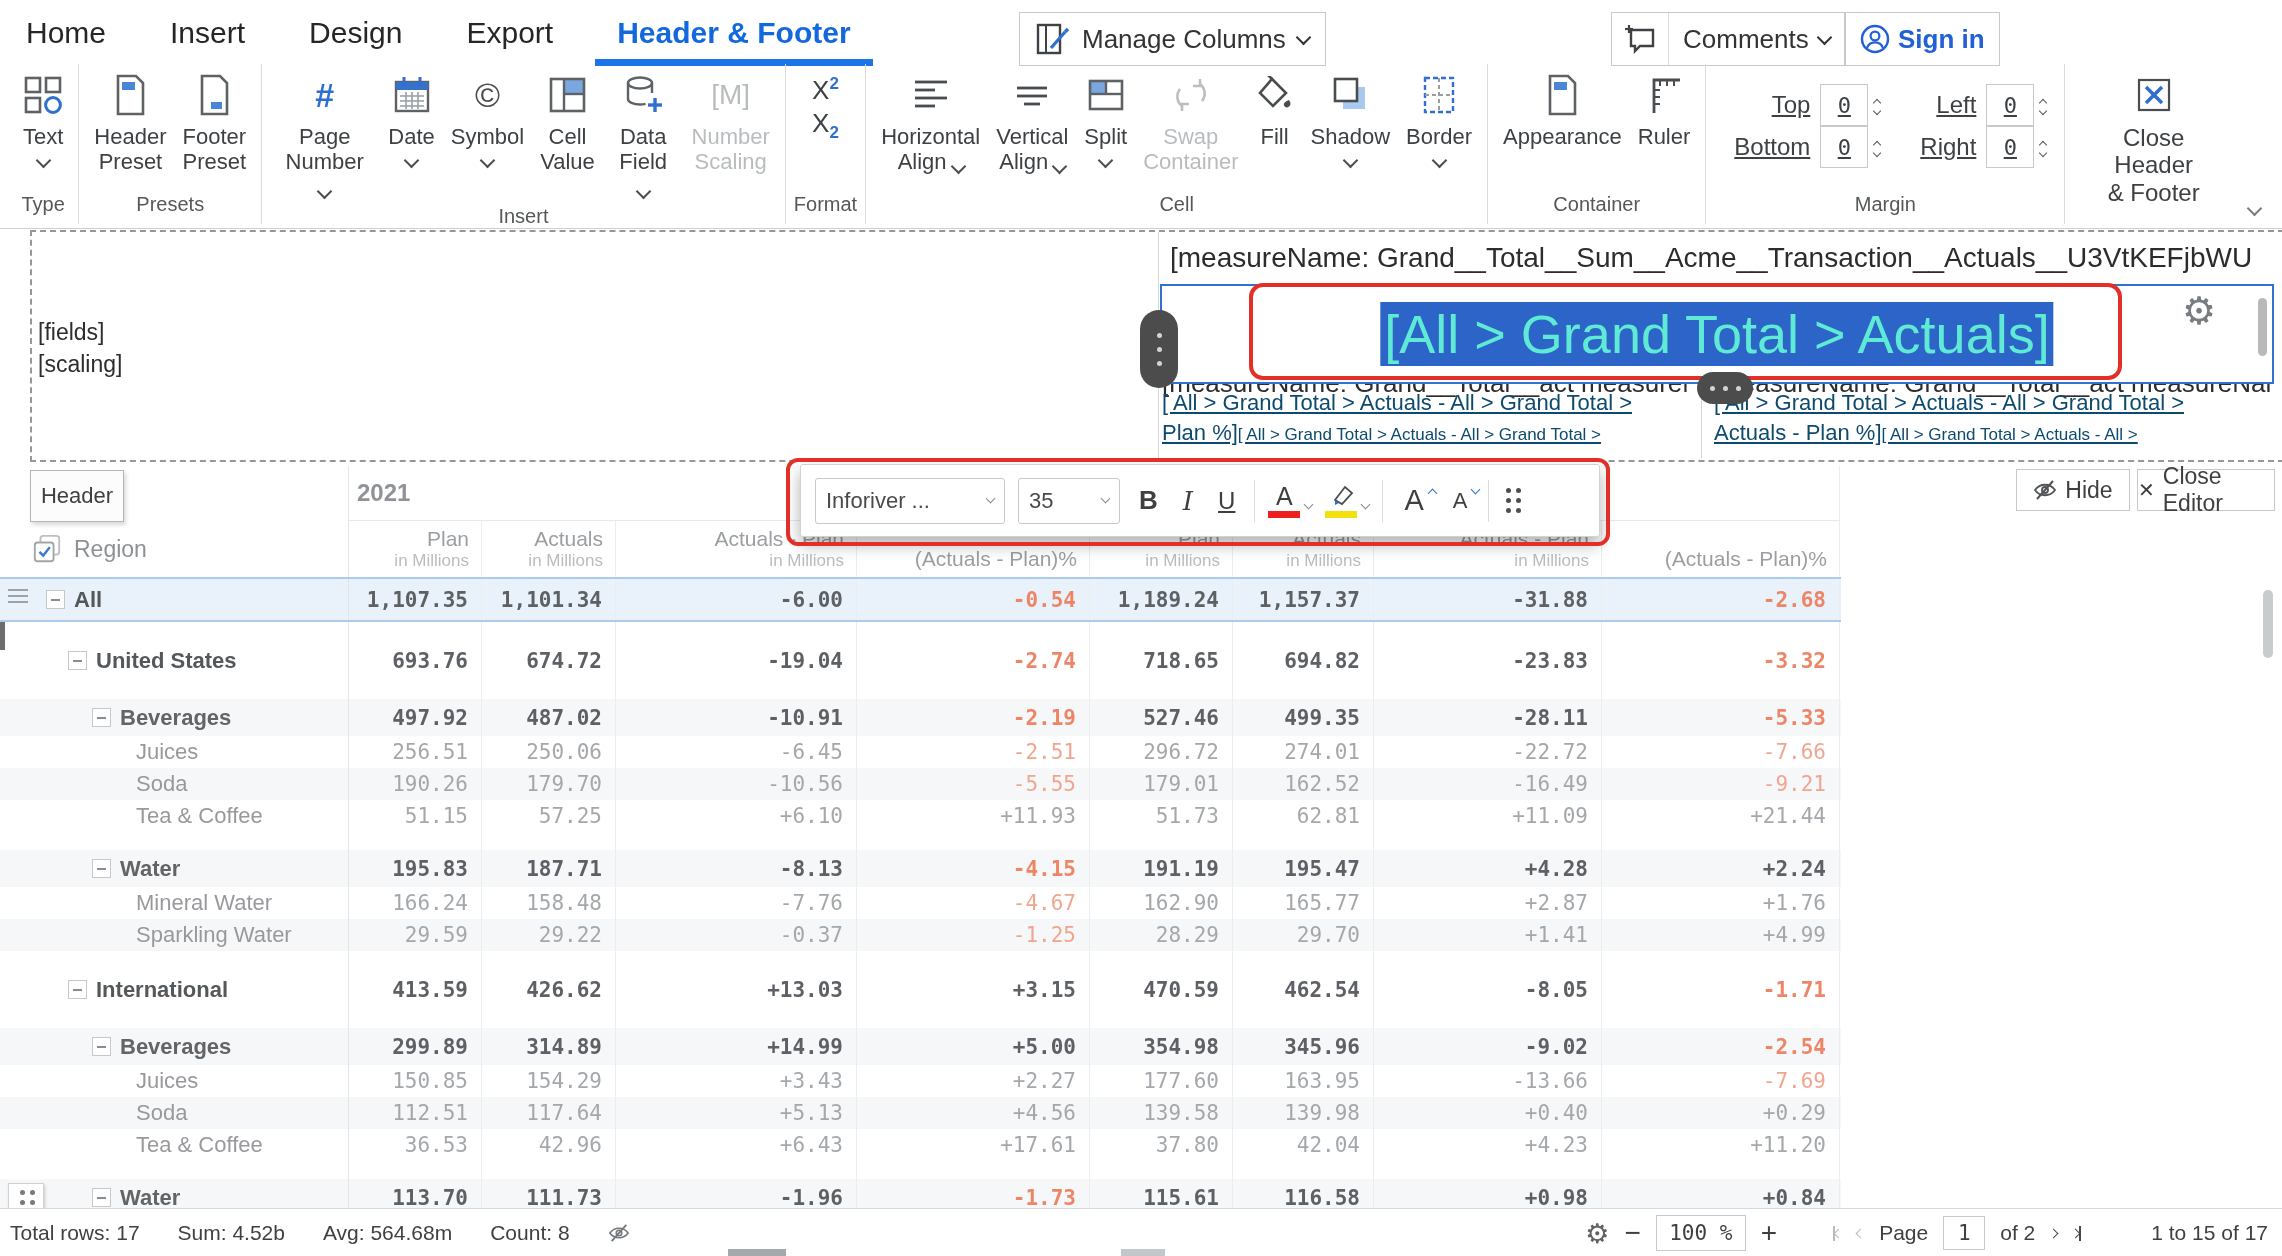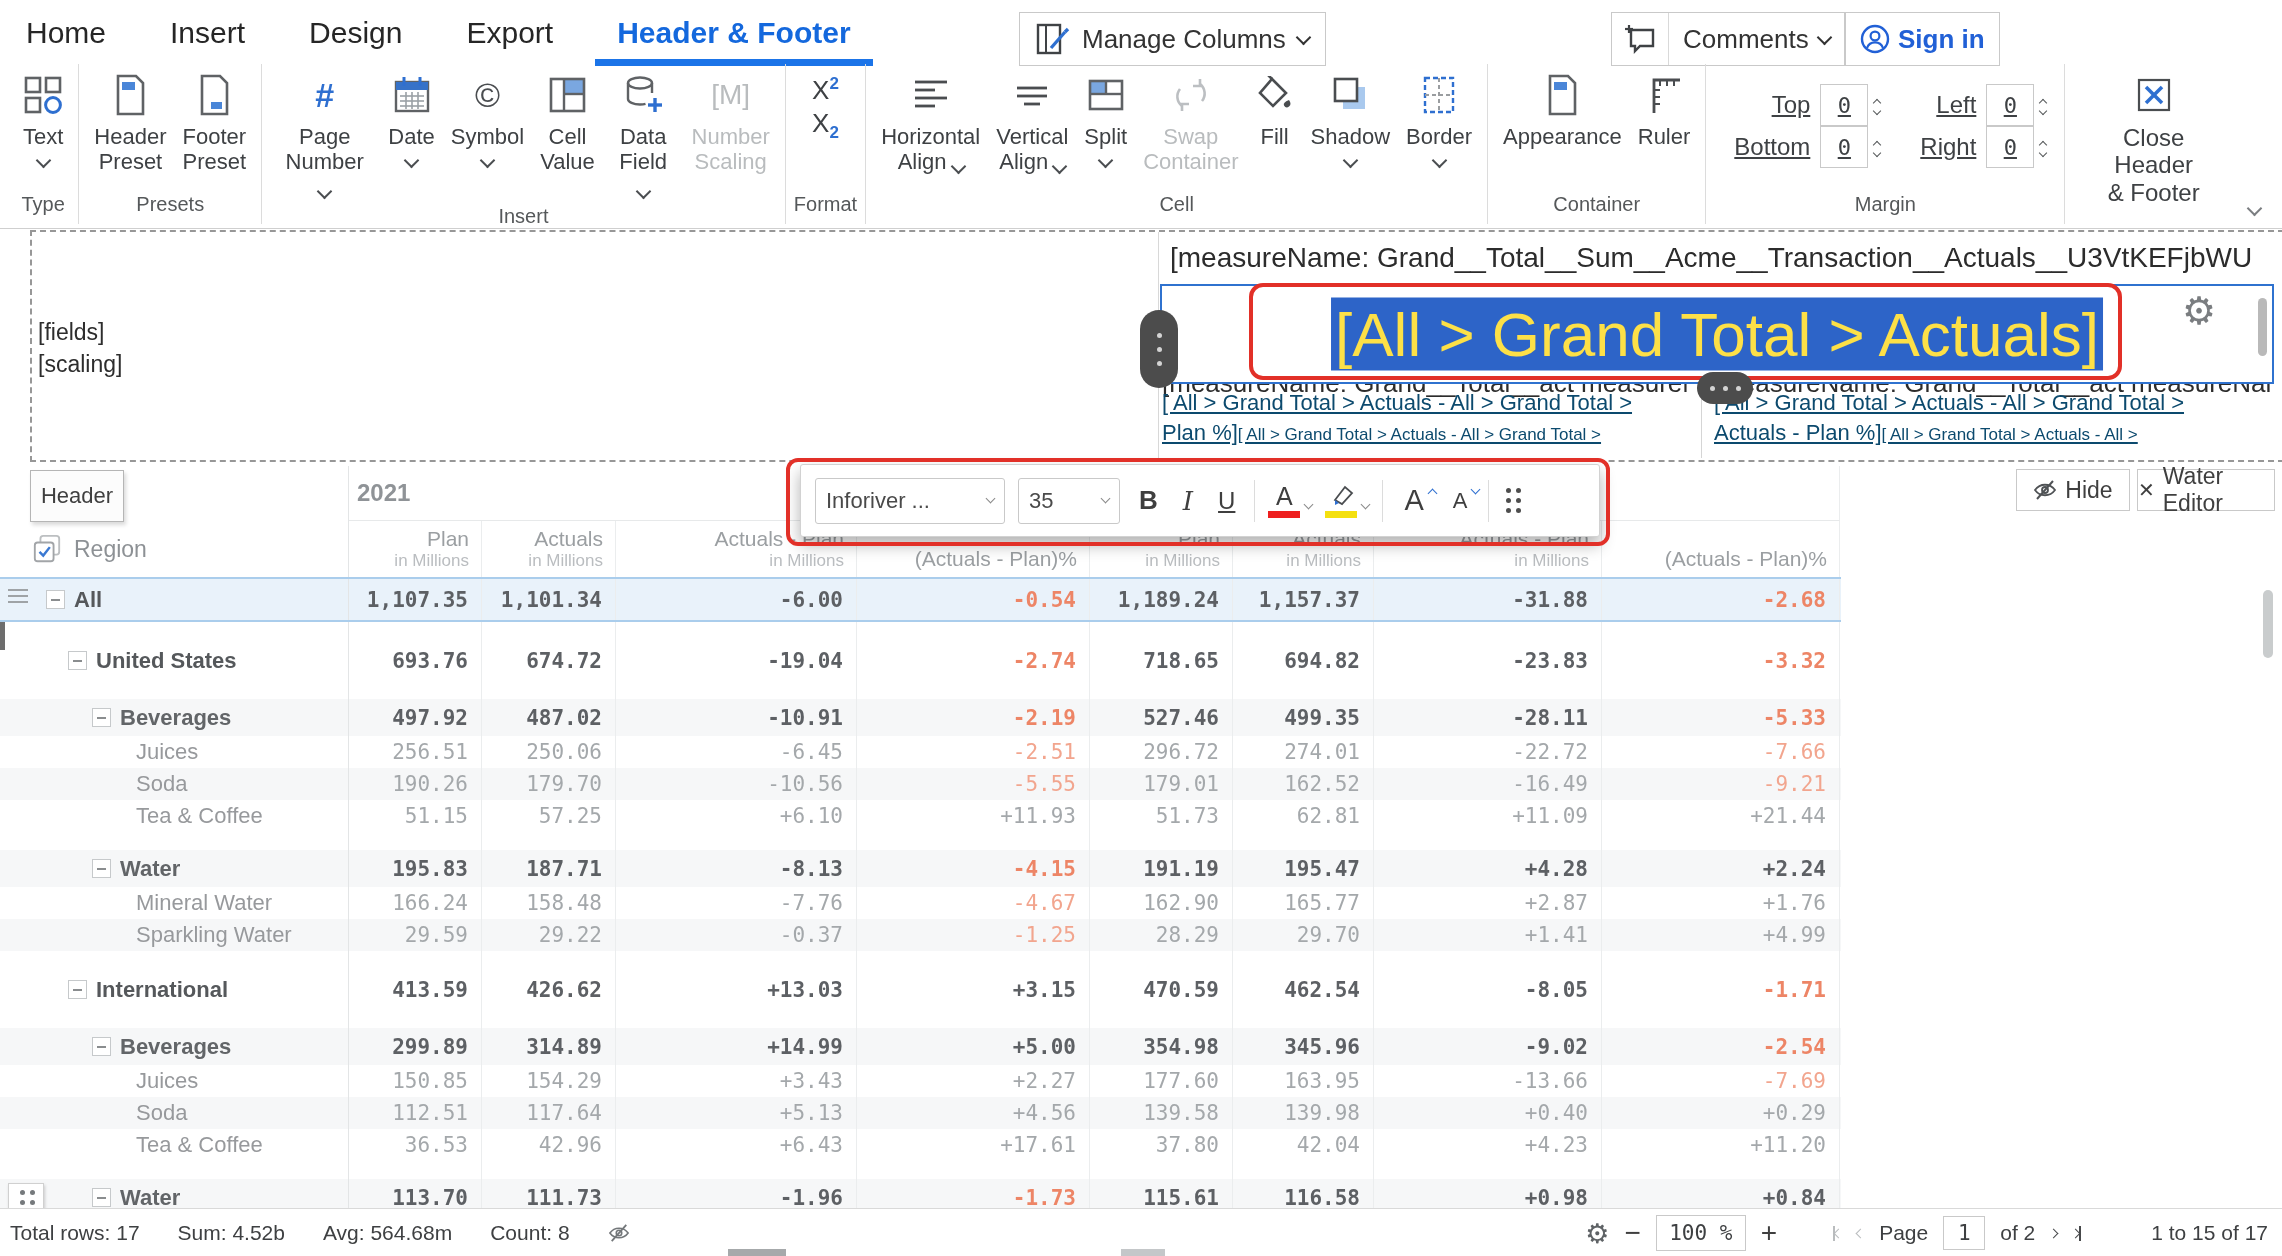--- a/index.html
+++ b/index.html
@@ -39,21 +39,21 @@
   .spin{display:flex;align-items:center;gap:6px;}
   .spin .box{width:46px;height:40px;border:1px solid #c9c9c9;display:flex;align-items:center;justify-content:center;font-family:"DejaVu Sans Mono",monospace;font-size:22px;}
   .spin .ud{display:flex;flex-direction:column;gap:6px;color:#55585a;}
   .collapse-chv{position:absolute;right:22px;bottom:14px;color:#7b7e81;}
   
   .dashzone{position:absolute;left:30px;top:230px;width:2252px;height:228px;border:2px dashed #979797;border-right:none;z-index:1;}
   .fieldstxt{position:absolute;left:38px;top:316px;font-size:23px;color:#2d2d2d;line-height:32px;z-index:2;}
   .secdiv{position:absolute;left:1158px;top:232px;width:1px;height:226px;background:#d8d8d8;z-index:2;}
   .measure1{position:absolute;left:1170px;top:242px;width:1112px;height:36px;font-size:28px;color:#2c2c2c;white-space:nowrap;overflow:hidden;z-index:3;}
   .editor{position:absolute;left:1160px;top:284px;width:1114px;height:100px;background:#fff;border:2px solid #2f72cf;box-sizing:border-box;z-index:10;}
-  .bigsel{position:absolute;left:50%;top:50%;transform:translate(-50%,-50%);background:#2d64c8;color:#fde047;font-size:62px;padding:1px 4px;white-space:nowrap;}
+  .bigsel{position:absolute;left:50%;top:50%;transform:translate(-50%,-50%);background:#2d64c8;color:#5eead4;font-size:54px;padding:1px 4px;white-space:nowrap;}
   .editor .gear{position:absolute;right:56px;top:6px;font-family:"DejaVu Sans",sans-serif;font-size:38px;color:#7a7d80;line-height:1;}
   .editor .thumb{position:absolute;right:5px;top:12px;width:9px;height:58px;background:#b9b9b9;border-radius:5px;}
   .clipstrip{position:absolute;height:13px;overflow:hidden;z-index:3;}
   .clipstrip>div{font-size:26px;color:#2c2c2c;white-space:nowrap;margin-top:-16px;}
   .subcol{position:absolute;top:388px;height:62px;overflow:hidden;z-index:3;color:#0c4a6e;text-decoration:underline;}
   .subcol .ln1{font-size:22px;line-height:30px;white-space:nowrap;}
   .subcol .ln2{font-size:22px;line-height:30px;white-space:nowrap;}
   .subcol .small{font-size:17px;}
   .subdiv{position:absolute;left:1701px;top:388px;width:1px;height:70px;background:#d5d5d5;z-index:3;}
   .vpill{position:absolute;left:1140px;top:310px;width:38px;height:78px;background:#4c4c4c;border-radius:19px;display:flex;flex-direction:column;align-items:center;justify-content:center;gap:9px;z-index:60;}
@@ -538,21 +538,21 @@
     <svg width="24" height="22" viewBox="0 0 24 22">
         <path d="M2 11 C7 4 17 4 22 11 C17 18 7 18 2 11 Z" fill="none" stroke="#4f5255" stroke-width="1.8"></path>
         <circle cx="12" cy="11" r="3" fill="none" stroke="#4f5255" stroke-width="1.8"></circle>
         <line x1="4" y1="20" x2="20" y2="2" stroke="#4f5255" stroke-width="2"></line>
       </svg>
   </span>
   <span>Hide</span>
 </div>
 <div class="closeedbtn">
   <span class="x">✕</span>
-  <span>Water Editor</span>
+  <span>Close Editor</span>
 </div>
 
 <div class="ftool">
   <div class="combo" style="width:168px;">
     <span>Inforiver ...</span>
       <span class="chv sm"></span>
   </div>
   <div class="combo" style="width:80px;">
     <span>35</span>
       <span class="chv sm"></span>

